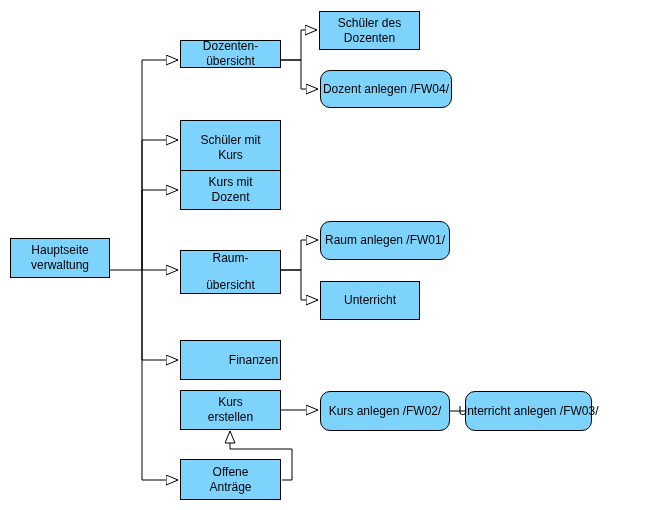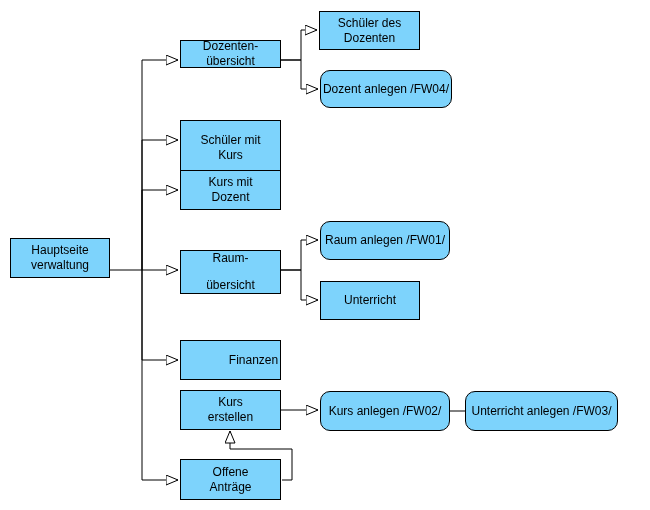--- a/index.html
+++ b/index.html
@@ -113,16 +113,16 @@
     </div>
     <div class="node rounded" style="left: 320px; top: 221px; width: 130px; height: 39px;">
       <div>Raum anlegen /FW01/</div>
     </div>
     <div class="node" style="left: 320px; top: 281px; width: 100px; height: 39px;">
       <div>Unterricht</div>
     </div>
     <div class="node rounded" style="left: 320px; top: 391px; width: 130px; height: 40px;">
       <div>Kurs anlegen /FW02/</div>
     </div>
-    <div class="node rounded" style="left: 465px; top: 391px; width: 153px; height: 40px;">
+    <div class="node rounded" style="left: 465px; top: 391px; width: 127px; height: 40px;">
       <div>Unterricht anlegen /FW03/</div>
     </div>
   </div>
 
 </body></html>

